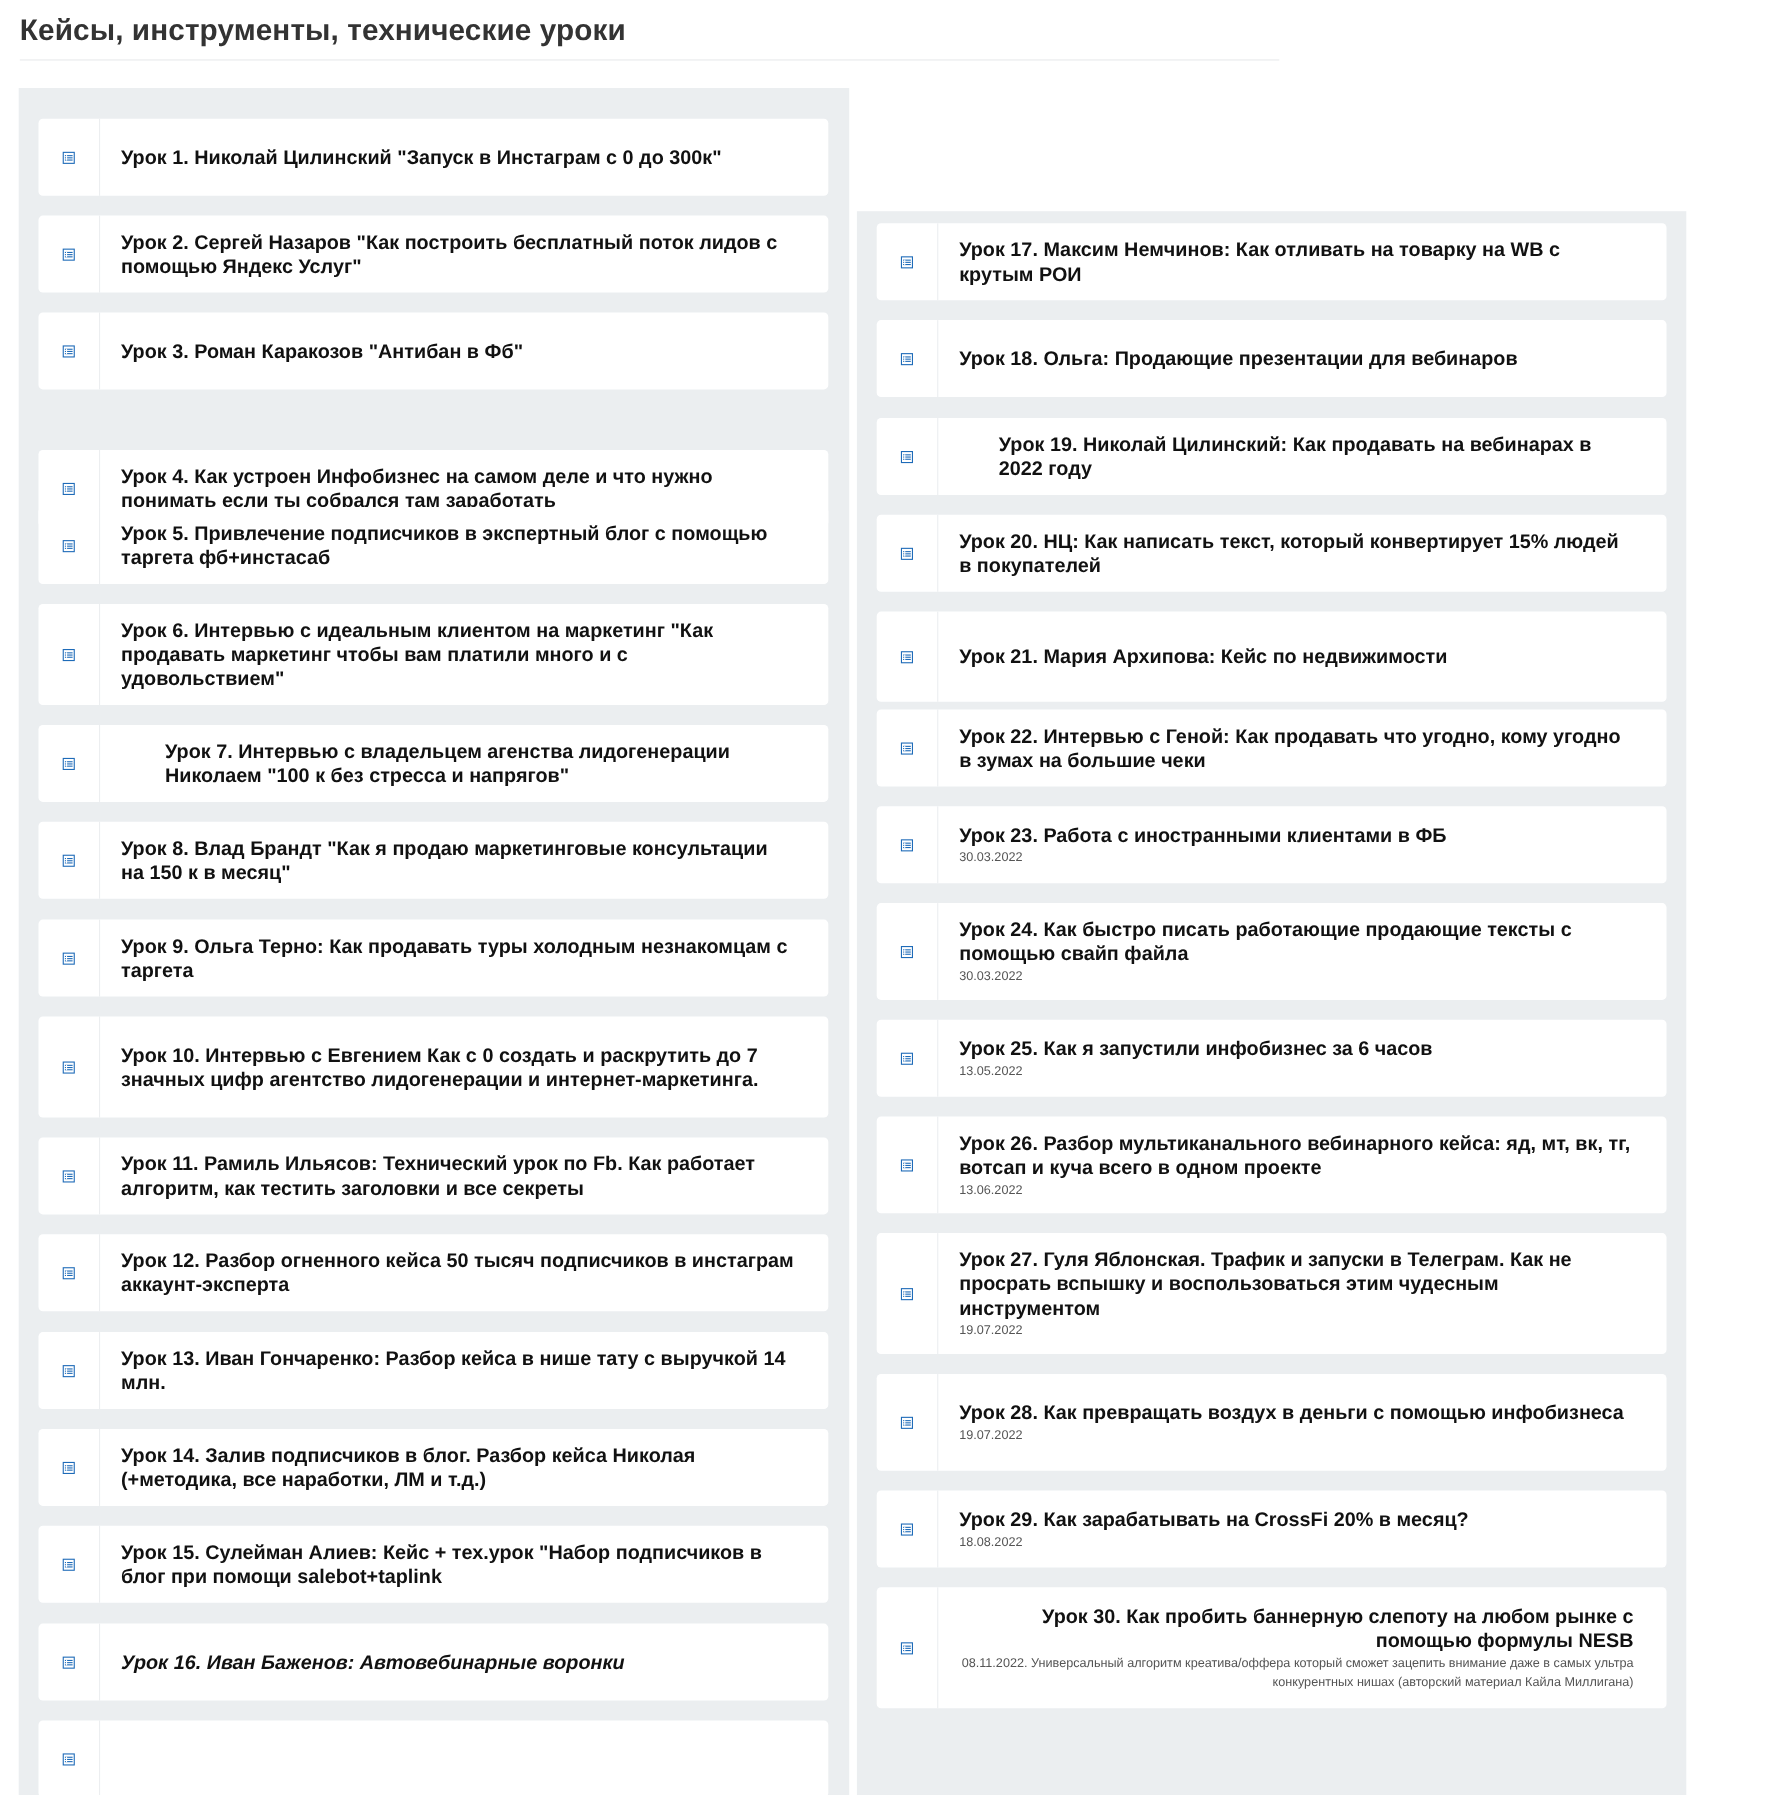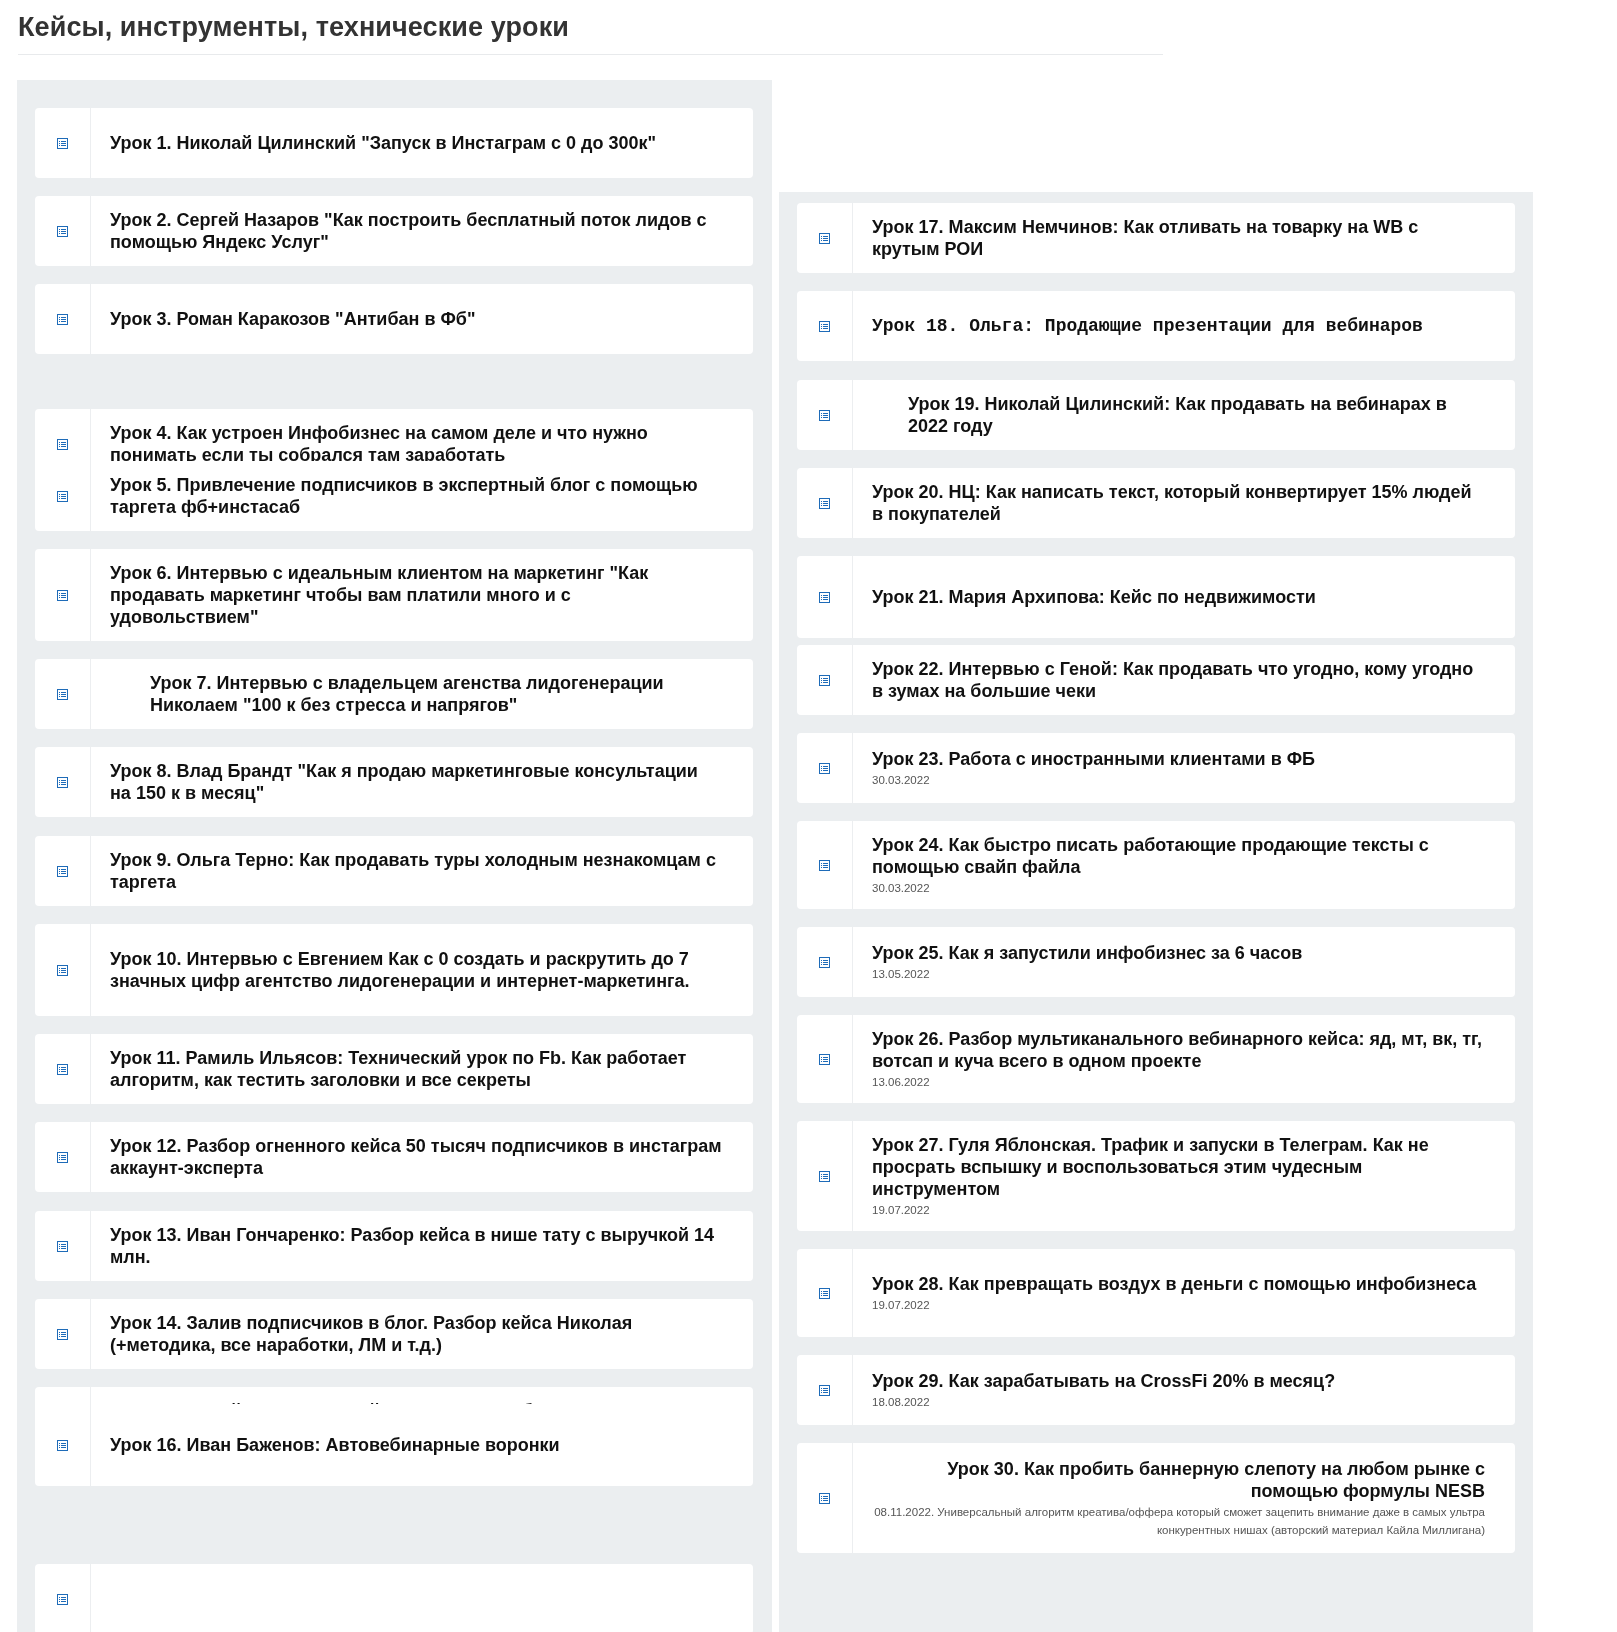--- a/index.html
+++ b/index.html
@@ -160,21 +160,21 @@
   </div>
     <div class="card" style="top: 1307px; height: 70px;">
     <div class="icon-col">
       <span class="doc-icon"></span>
     </div>
     <div class="body">
       <div class="ttl">Урок 15. Сулейман Алиев: Кейс + тех.урок "Набор подписчиков в блог при помощи salebot+taplink</div>
 
     </div>
   </div>
-    <div class="card" style="top: 1324px; height: 82px;">
+    <div class="card" style="top: 1396px; height: 70px; font-style: italic;">
     <div class="icon-col">
       <span class="doc-icon"></span>
     </div>
     <div class="body">
       <div class="ttl">Урок 16. Иван Баженов: Автовебинарные воронки</div>
 
     </div>
   </div>
     <div class="card" style="top: 1484px; height: 70px;">
     <div class="icon-col">
@@ -189,21 +189,21 @@
 <div class="panel right" id="col-right">
     <div class="card" style="top: 11px; height: 70px;">
     <div class="icon-col">
       <span class="doc-icon"></span>
     </div>
     <div class="body">
       <div class="ttl">Урок 17. Максим Немчинов: Как отливать на товарку на WB с крутым РОИ</div>
 
     </div>
   </div>
-    <div class="card" style="top: 99px; height: 70px; font-family: Liberation Mono, monospace;">
+    <div class="card" style="top: 99px; height: 70px;">
     <div class="icon-col">
       <span class="doc-icon"></span>
     </div>
     <div class="body">
       <div class="ttl">Урок 18. Ольга: Продающие презентации для вебинаров</div>
 
     </div>
   </div>
     <div class="card" style="top: 188px; height: 70px; gap: 36px;">
     <div class="icon-col">

